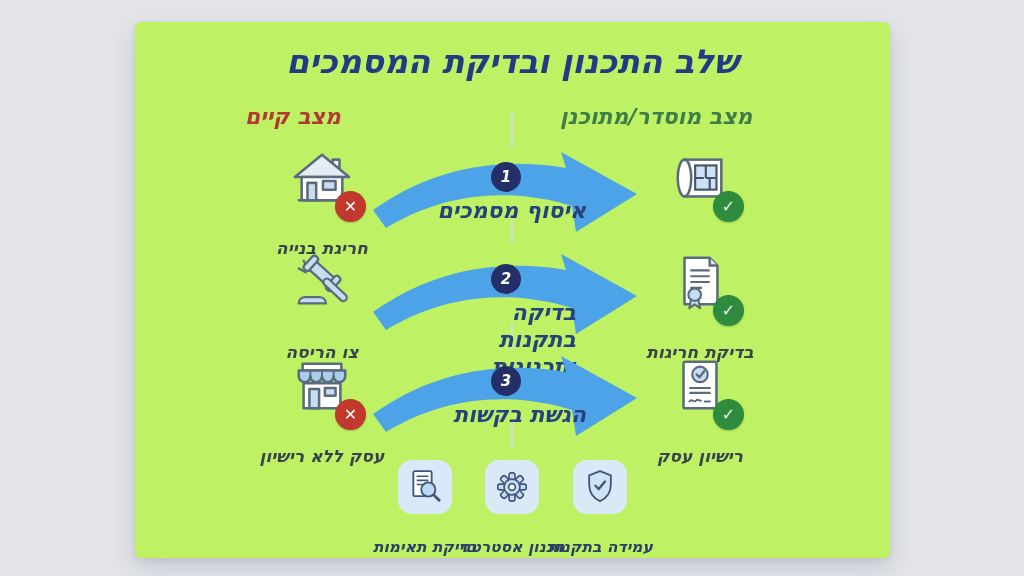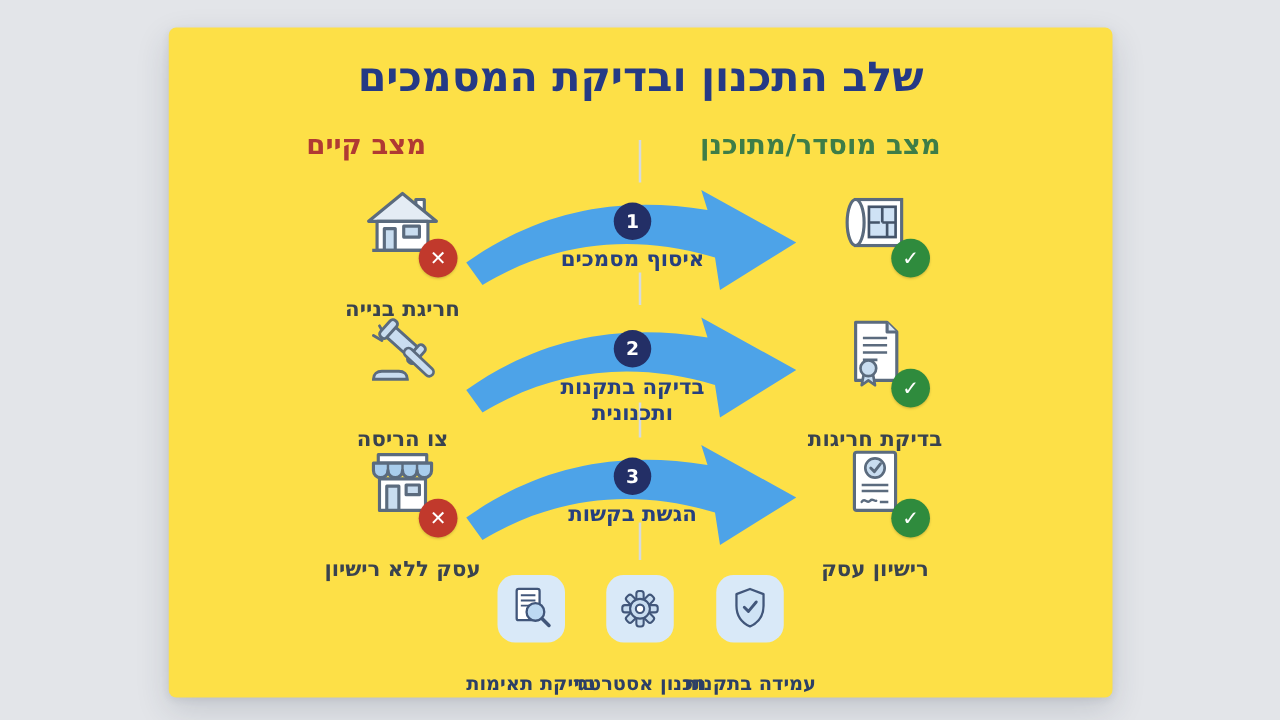--- a/index.html
+++ b/index.html
@@ -4,22 +4,23 @@
 <style>
   * { margin:0; padding:0; box-sizing:border-box; }
   html,body { width:1024px; height:576px; overflow:hidden; }
   body {
     background:#e3e5e9;
     font-family:"DejaVu Sans","Liberation Sans",sans-serif;
     position:relative;
   }
   .card {
     position:absolute; left:135px; top:22px; width:755px; height:536px;
-    background:#fde047; border-radius:6px;
+    background:#bef264; border-radius:6px;
     box-shadow:0 10px 26px rgba(40,50,70,.16), 0 2px 6px rgba(40,50,70,.08);
+    font-style:italic;
   }
   .abs { position:absolute; }
   .title {
     top:20px; left:0; width:755px; text-align:center;
     font-size:33px; font-weight:bold; color:#253a85; direction:rtl;
   }
   .hdr { top:82px; text-align:left; font-size:22px; font-weight:bold; direction:rtl; }
   .hdr-existing { left:110px; width:160px; color:#b03a33; }
   .hdr-planned  { left:425px; width:280px; color:#3e7d47; }
 
@@ -49,21 +50,21 @@
   .ag1 { top:128px; } .ag2 { top:230px; } .ag3 { top:332px; }
   .swoosh { position:absolute; left:0; top:0; }
   .num-circle {
     position:absolute; left:121px; top:12px; width:30px; height:30px;
     border-radius:50%; background:#232f66; color:#fff;
     font-size:15px; font-weight:bold;
     display:flex; align-items:center; justify-content:center;
   }
   .caption {
     position:absolute; top:48px; left:50%; transform:translateX(-50%);
-    width:160px; text-align:center; font-size:17px; font-weight:bold;
+    width:160px; font-size:22px; font-weight:bold;
     color:#27407e; line-height:1.22; direction:rtl;
   }
 
   .footer-item { top:438px; width:110px; text-align:center; }
   .ft1 { left:235px; } .ft2 { left:322px; } .ft3 { left:410px; }
   .tile {
     width:54px; height:54px; border-radius:14px; background:#d9e9f8;
     margin:0 auto; display:flex; align-items:center; justify-content:center;
   }
   .tile-label {

